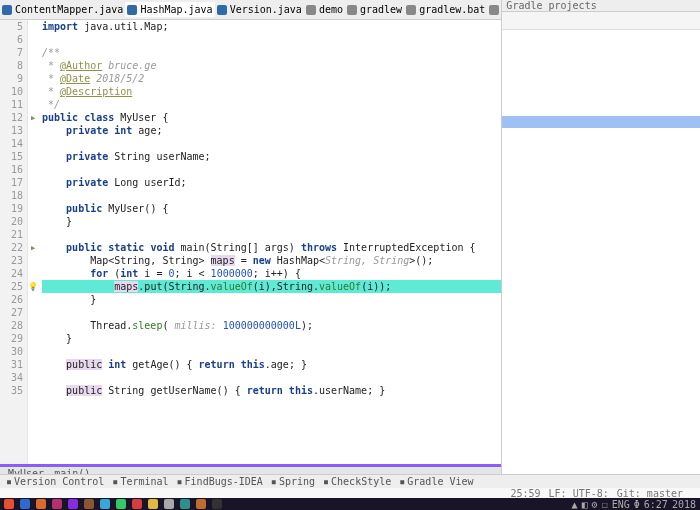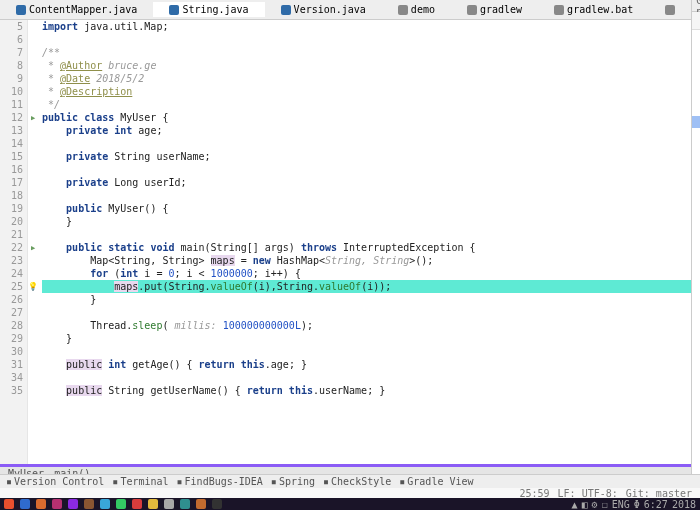--- a/index.html
+++ b/index.html
@@ -1,20 +1,20 @@
 <!DOCTYPE html>
 <html><head>
 <meta charset="utf-8">
 <style>
 * { margin:0; padding:0; box-sizing:border-box; font-family:"Consolas","SF Mono",monospace; font-size:10px; }
 body { background:#fff; width:700px; height:510px; overflow:hidden; position:relative; }
 .workbench { display:flex; height:480px; }
 .left { flex:1; display:flex; flex-direction:column; border-right:1px solid #ccc; }
 .tabs { height:20px; background:#eee; display:flex; align-items:center; overflow:hidden; border-bottom:1px solid #ccc; }
-.tab { padding:2px 16px; display:flex; align-items:center; gap:3px; white-space:nowrap; cursor:pointer; }
+.tab { padding:2px 2px; display:flex; align-items:center; gap:3px; white-space:nowrap; cursor:pointer; }
 .tab.active { background:#fff; }
 .ticon { width:10px; height:10px; display:inline-block; border-radius:2px; }
 .ticon.java { background:#2f6ba8; }
 .ticon.file { background:#888; }
 .editor { flex:1; display:flex; background:#fff; overflow:hidden; position:relative; }
 .gutter { width:28px; background:#f2f2f2; text-align:right; padding-right:4px; color:#999; border-right:1px solid #e6e6e6; }
 .gutter div { height:13px; line-height:13px; }
 .glyphs { width:10px; background:#fff; }
 .glyphs div { height:13px; display:flex; align-items:center; justify-content:center; }
 .arrow { color:#6a9e60; font-size:7px; }
@@ -32,39 +32,39 @@
 .crumb { height:16px; background:#e5e5e5; border-top:3px solid #8b5cf6; display:flex; align-items:center; gap:10px; padding-left:8px; color:#555; }
 .right { width:200px; display:flex; flex-direction:column; background:#fff; }
 .rhead { height:12px; background:#eee; border-bottom:1px solid #ccc; padding-left:4px; color:#666; display:flex; align-items:center; }
 .rtools { height:18px; background:#f5f5f5; border-bottom:1px solid #ddd; display:flex; align-items:center; gap:3px; padding:0 4px; }
 .tree { flex:1; padding:2px 0; overflow:auto; position:relative; }
 .tn { display:flex; align-items:center; height:12px; line-height:12px; cursor:pointer; padding-left:4px; color:#222; }
 .tn.sel { background:#9fc0f5; }
 .twist { width:8px; text-align:center; color:#888; font-size:8px; }
 .btools { position:absolute; bottom:22px; left:0; right:0; height:14px; background:#eee; border-top:1px solid #ccc; display:flex; align-items:center; gap:8px; padding-left:6px; color:#555; }
 .btools span { display:flex; align-items:center; gap:2px; cursor:pointer; }
-.status { position:absolute; bottom:12px; left:0; right:0; height:10px; background:#f8f8f8; display:flex; align-items:center; justify-content:flex-end; gap:8px; padding-right:8px; color:#777; font-size:8px; }
+.status { position:absolute; bottom:12px; left:0; right:0; height:10px; background:#f8f8f8; display:flex; align-items:center; justify-content:flex-end; gap:8px; padding-right:17px; color:#777; font-size:8px; }
 .taskbar { position:absolute; bottom:0; left:0; right:0; height:12px; background:#1a1428; display:flex; align-items:center; gap:6px; padding:0 4px; }
 .taskbar .app { width:10px; height:10px; border-radius:2px; }
 .taskbar .spacer { flex:1; }
 .tray { color:#aaa; font-size:8px; display:flex; gap:4px; align-items:center; }
 </style>
 </head>
 <body>
 
 <div class="workbench">
   <div class="left">
     <div class="tabs" id="tabs">
         <div class="tab">
           <span class="ticon java"></span>
           <span>ContentMapper.java</span>
         </div>
         <div class="tab active">
           <span class="ticon java"></span>
-          <span>String.java</span>
+          <span>HashMap.java</span>
         </div>
         <div class="tab">
           <span class="ticon java"></span>
           <span>Version.java</span>
         </div>
         <div class="tab">
           <span class="ticon file"></span>
           <span>demo</span>
         </div>
         <div class="tab">

